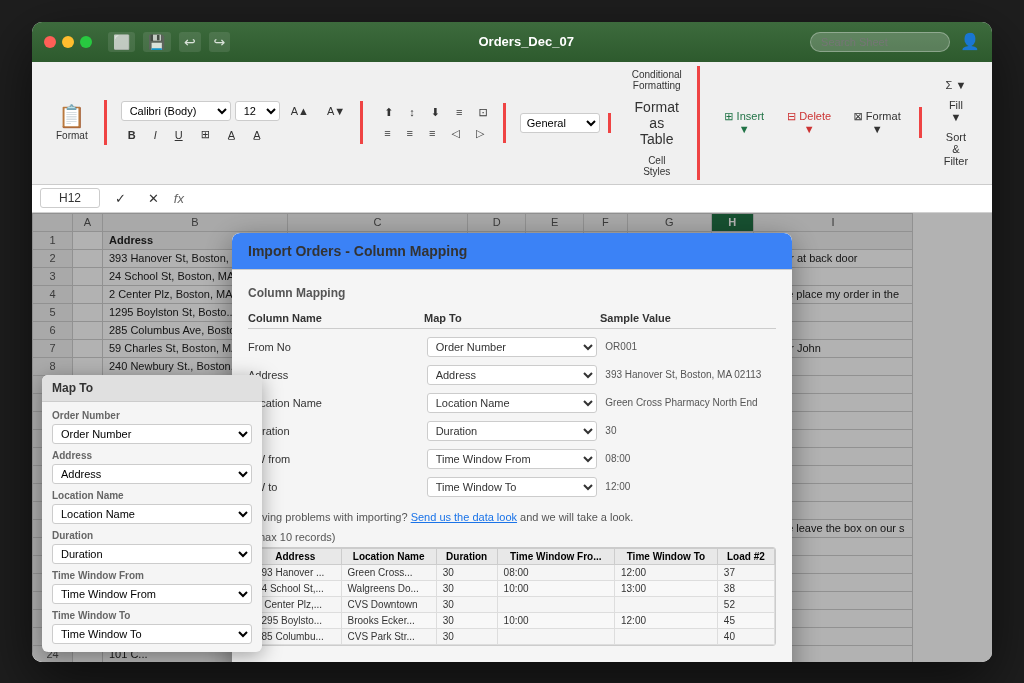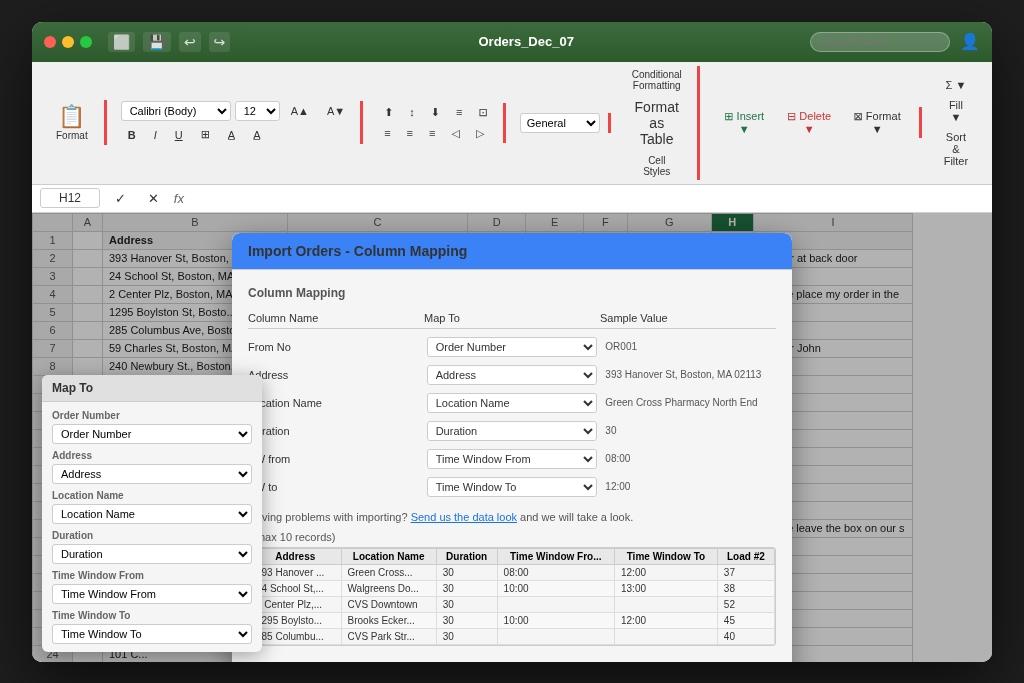--- a/index.html
+++ b/index.html
@@ -301,21 +301,21 @@
     .section-label {
       font-size: 12px;
       font-weight: 600;
       color: #555;
       margin-bottom: 8px;
     }
     .mapping-header {
       display: grid;
       grid-template-columns: 1fr 1fr 1fr;
       font-size: 11px;
-      font-weight: 400;
+      font-weight: 700;
       color: #333;
       padding: 4px 0;
       border-bottom: 1px solid #ccc;
       margin-bottom: 4px;
     }
     .mapping-row {
       display: grid;
       grid-template-columns: 1fr 1fr 1fr;
       align-items: center;
       padding: 4px 0;

